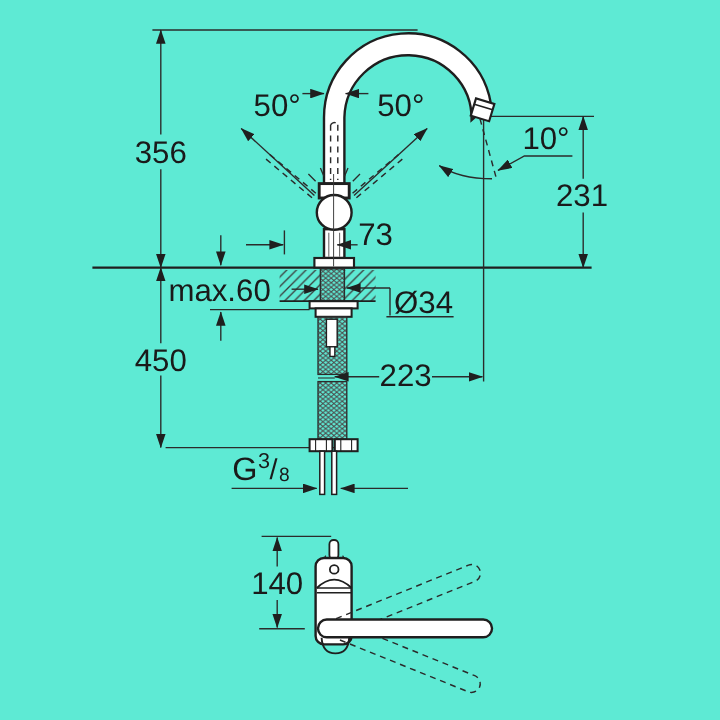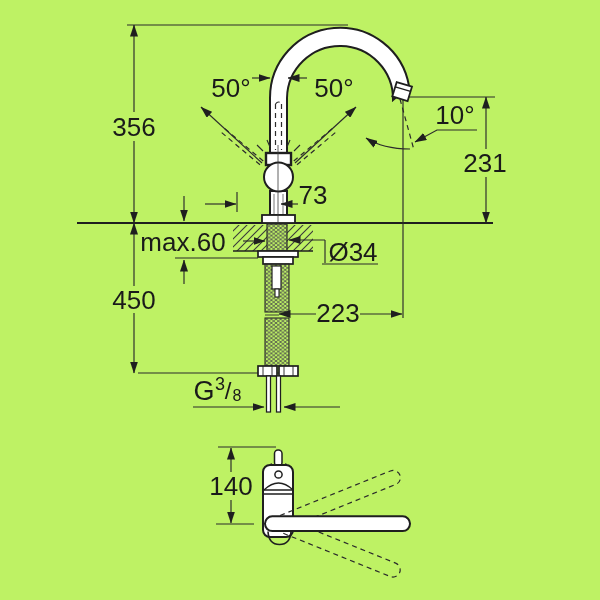--- a/index.html
+++ b/index.html
@@ -1,16 +1,16 @@
 <!DOCTYPE html>
 <html><head>
 <meta charset="utf-8">
 <style>
   html,body{margin:0;padding:0;background:#ffffff;}
-  .stage{width:600px;height:600px;background:#bef264;position:relative;overflow:hidden;}
+  .stage{width:600px;height:600px;background:#5eead4;position:relative;overflow:hidden;}
   svg{display:block;}
   text{font-family:"Liberation Sans","DejaVu Sans",sans-serif;fill:#1a1a1a;}
   .dimtxt{font-size:26px;}
   .outline{stroke:#1f1f1f;fill:none;}
   .dimline{stroke:#2b2b2b;stroke-width:1.15;fill:none;}
   .extline{stroke:#2b2b2b;stroke-width:1.15;fill:none;}
   .dashed{stroke:#2b2b2b;stroke-width:1.2;fill:none;stroke-dasharray:5 4;}
 </style>
 </head>
 <body>

